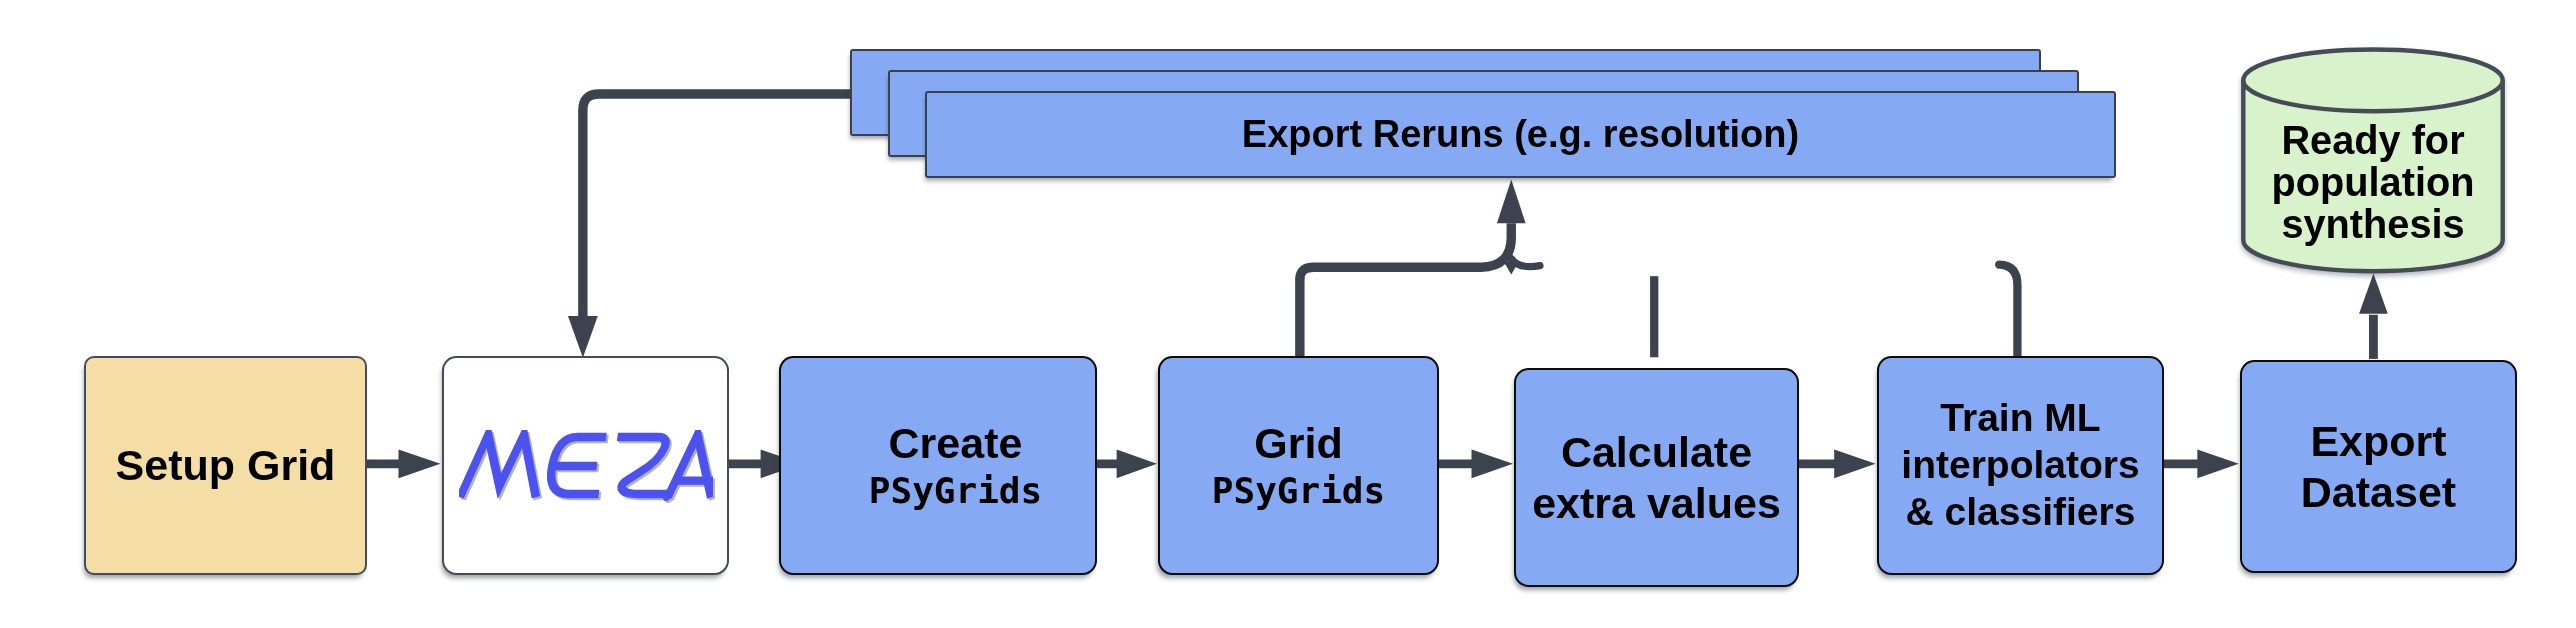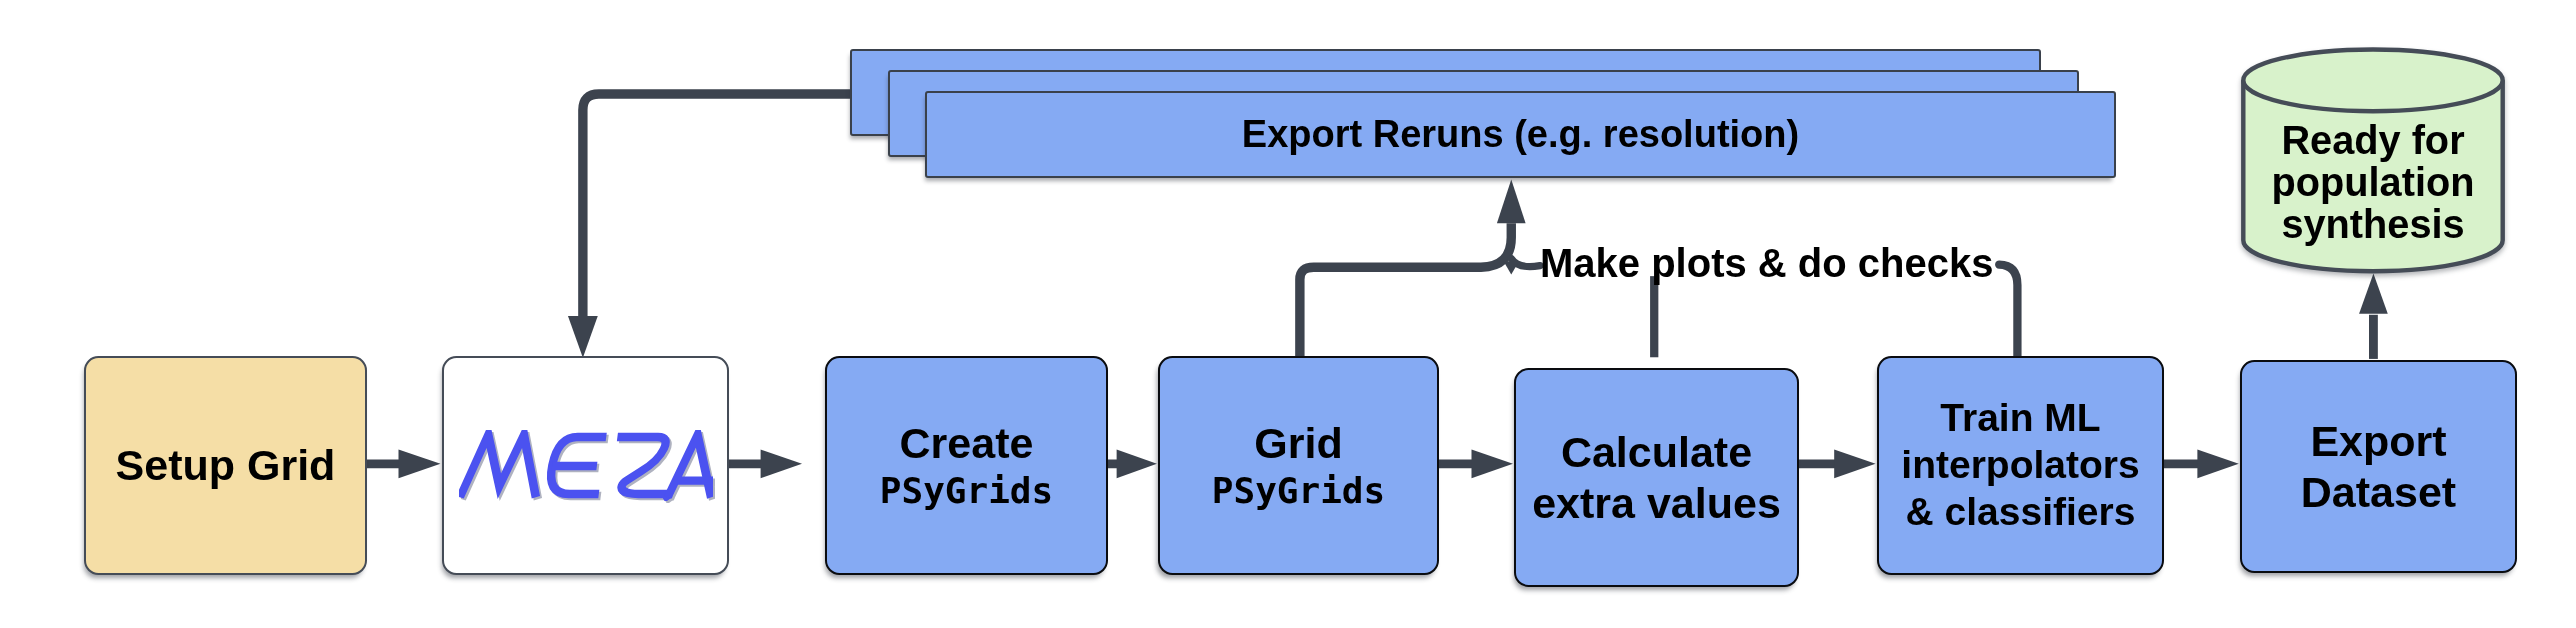--- a/index.html
+++ b/index.html
@@ -89,41 +89,40 @@
       </g>
     </g>
   </svg>
 
   <div class="stackbox" style="left:850px;top:49px;"></div>
   <div class="stackbox" style="left:888px;top:70px;"></div>
   <div class="stackbox" style="left:925px;top:91px;">
     <span class="lbl">Export Reruns (e.g. resolution)</span>
   </div>
 
-  <div class="anno" style="left:1540px;top:241px;">Make plots &amp; do checks</div>
 
-  <div class="node start" style="left:84px;top:356px;width:279px;height:215px;">
+  <div class="node start" style="left:84px;top:356px;width:279px;height:215px;border-radius:10px;">
     <span class="l1">Setup Grid</span>
   </div>
 
   <div class="node mesa" style="left:442px;top:356px;width:283px;height:215px;">
     <span class="sr">MESA</span>
     <svg class="mesa-logo" width="254" height="71" viewBox="0 0 455 126">
       <g fill="none" stroke="#4B52F0" stroke-width="15" stroke-linejoin="miter" transform="matrix(1,0,-0.13,1,15.3,0)">
         <polyline points="2,120 38,8 70,100 102,8 138,120"></polyline>
         <path d="M 250,12 L 198,12 Q 164,12 160,62 Q 156,114 197,114 L 250,114"></path>
         <line x1="160" y1="64" x2="240" y2="64"></line>
         <path d="M 270,12 L 342,12 Q 363,12 356,33 Q 349,54 321,73 L 298,89 Q 283,99 293,108 Q 300,114 322,114 L 369,114 L 377,124"></path>
         <polyline points="374,120 413,8 452,120"></polyline>
         <line x1="388" y1="90" x2="453" y2="90"></line>
       </g>
     </svg>
   </div>
 
-  <div class="node blue" style="left:825px;top:356px;width:279px;height:215px;">
+  <div class="node blue" style="left:779px;top:356px;width:279px;height:215px;padding-left:35px;">
     <span class="l1">Create</span>
     <span class="l2mono">PSyGrids</span>
   </div>
 
   <div class="node blue" style="left:1158px;top:356px;width:277px;height:215px;">
     <span class="l1">Grid</span>
     <span class="l2mono">PSyGrids</span>
   </div>
 
   <div class="node blue" style="left:1514px;top:368px;width:281px;height:215px;">

